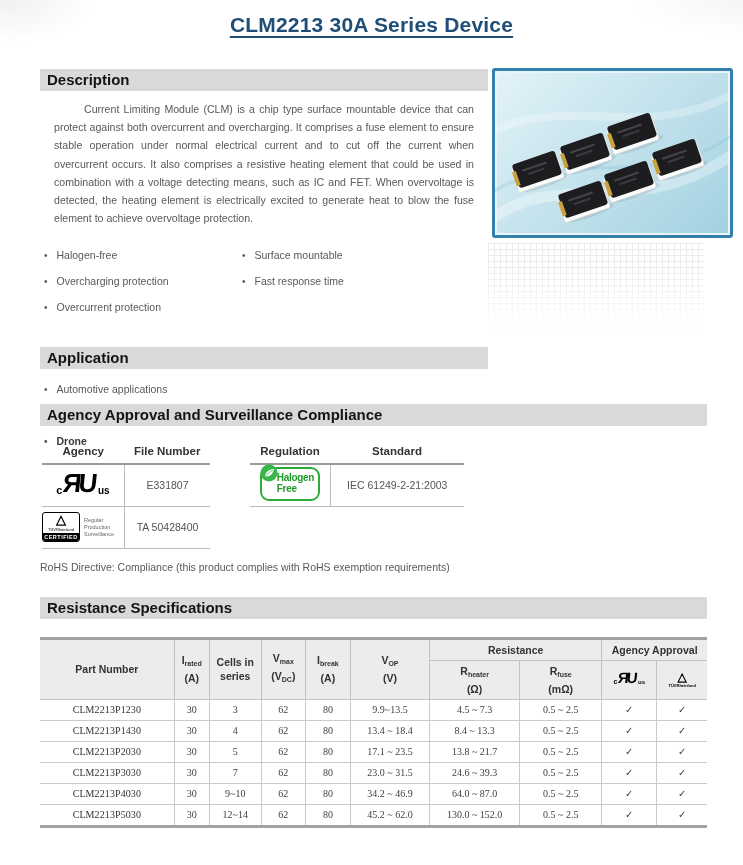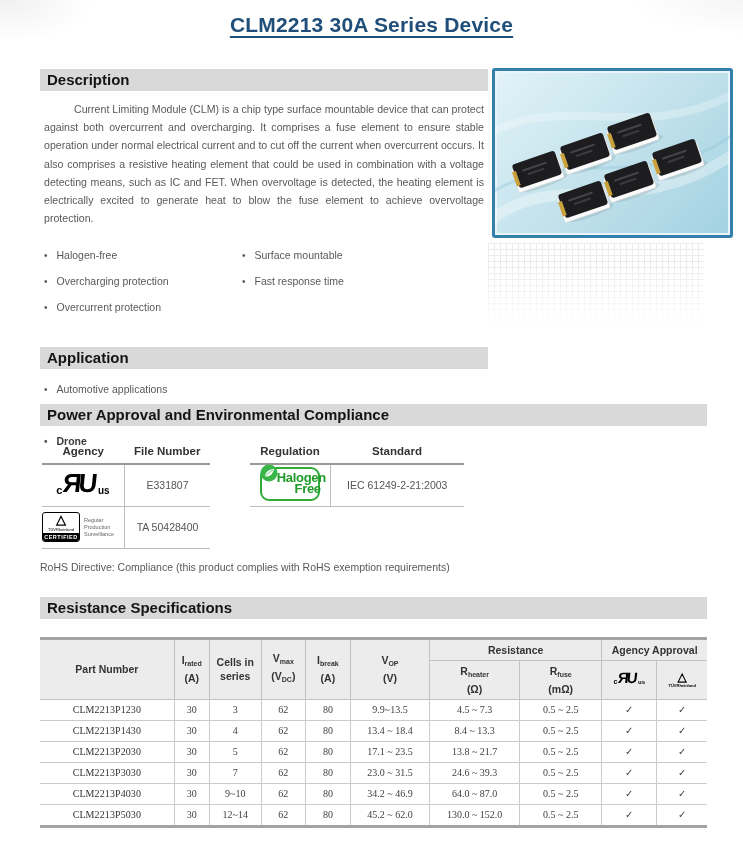--- a/index.html
+++ b/index.html
@@ -18,21 +18,21 @@
     text-decoration: underline; text-decoration-thickness: 2px; text-underline-offset: 4px;
     letter-spacing: .2px;
   }
   
   .left-col { position: absolute; left: 40px; top: 69px; width: 448px; }
   .sec-bar {
     background: #d9d9d9; color: #141414; font-weight: bold; font-size: 15px;
     padding: 3px 7px 4px; line-height: 15px;
   }
   .desc {
-    margin: 9px 4px 17px; font-size: 10.6px; line-height: 18.2px; color: #595959;
+    margin: 9px 14px 17px; font-size: 10.6px; line-height: 18.2px; color: #595959;
     text-align: justify; text-indent: 30px;
   }
   .cols { display: flex; margin: 9px 0 20px; }
   .cols ul { list-style: none; width: 198px; }
   .cols ul + ul { width: 240px; }
   .cols li {
     font-size: 10.5px; color: #595959; margin: 5px 0 13px 4px; line-height: 12px;
   }
   .cols li::before { content: "•"; color: #595959; margin-right: 9px; font-size: 10px; }
   .cols li.bold { color: #3b3b3b; font-weight: bold; }
@@ -91,22 +91,22 @@
   .tuv-side { font-size: 5.5px; color: #666; text-align: left; width: 40px; line-height: 7px; margin-left: 4px; }
   .tuv-mini { display: inline-block; text-align: center; line-height: 1; }
   .tuv-mini .tuv-tri { font-size: 12px; line-height: 12px; }
   .tuv-mini .tuv-brand { font-size: 4px; }
   .hf-logo {
     position: relative; display: inline-block; width: 60px; height: 34px;
     border: 2.5px solid #2fac37; border-radius: 9px; background: #fff;
   }
   .hf-leaf { position: absolute; left: -3px; top: -6px; }
   .hf-text {
-    position: absolute; left: 15px; top: 3px; width: 44px; text-align: right;
-    font-size: 13px; line-height: 11px; font-weight: bold; color: #1d9a28;
+    position: absolute; left: 15px; top: 3px; width: 44px; text-align: left;
+    font-size: 10px; line-height: 11px; font-weight: bold; color: #1d9a28;
     letter-spacing: -.3px;
   }
   
   table.spec {
     width: 100%; border-collapse: collapse; margin-top: 18px;
     border-top: 3px solid #a3a3a3; border-bottom: 3px solid #a3a3a3;
   }
   table.spec th {
     background: #ececec; border: 1px solid #c2c2c2; font-size: 10.5px; font-weight: bold;
     color: #333; padding: 3px 2px; line-height: 14px; text-align: center; vertical-align: middle;
@@ -214,21 +214,21 @@
         <rect x="-24" y="-7" width="4" height="15" fill="#c9a23e"></rect>
         <rect x="-14" y="-6" width="26" height="2" rx="1" fill="#43434a"></rect>
         <rect x="-10" y="-1" width="18" height="2" rx="1" fill="#3a3a41"></rect>
       </g>
     </svg>
   </div>
   <div class="dots"></div>
 
   <div class="lower">
 
-    <div class="sec-bar">Power Approval and Environmental Compliance</div>
+    <div class="sec-bar">Agency Approval and Surveillance Compliance</div>
 
     <div class="agency-tables">
       <table class="mini appr">
         <thead>
           <tr>
             <th class="c1">Agency</th>
             <th class="c2">File Number</th>
           </tr>
         </thead>
         <tbody>

